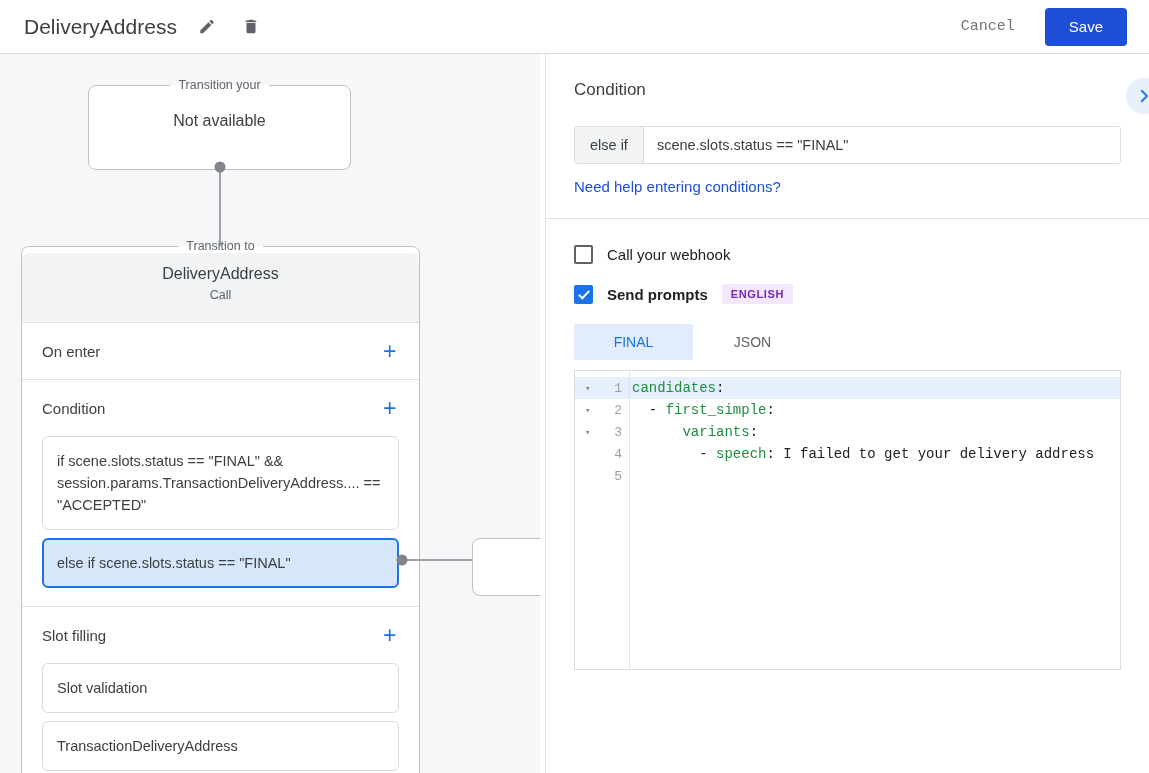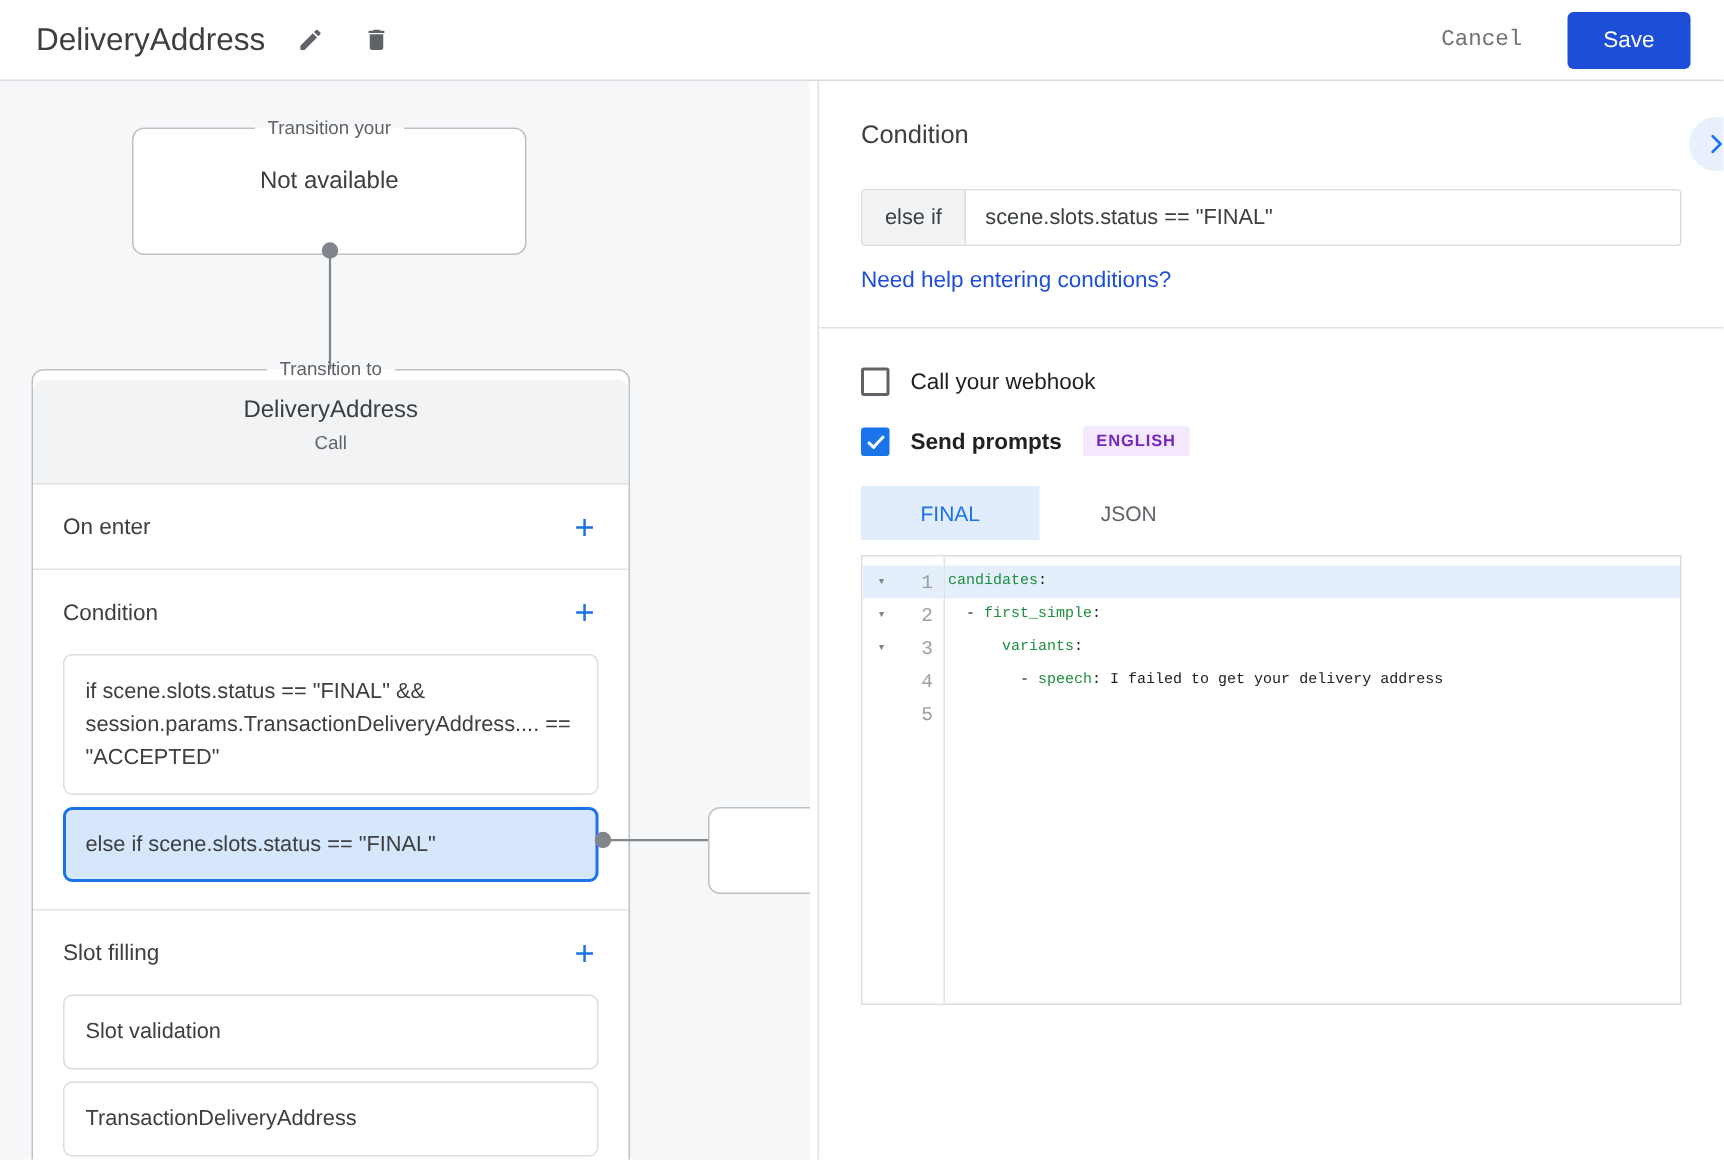--- a/index.html
+++ b/index.html
@@ -357,21 +357,21 @@
     padding-right: 7px;
   }
   #editor-code {
     flex: 1;
     padding-top: 6px;
     overflow: hidden;
     white-space: pre;
   }
   .code-row {
     height: 22px;
-    font-size: 10px;
+    font-size: 14px;
     line-height: 22px;
     color: #202124;
     padding-left: 2px;
   }
   .code-row.highlight { background: #e5effb; }
   .tok-key { color: #1e8e3e; }
   .tok-punc { color: #202124; }
   .tok-dash { color: #202124; }
   .tok-text { color: #202124; }
 </style>

